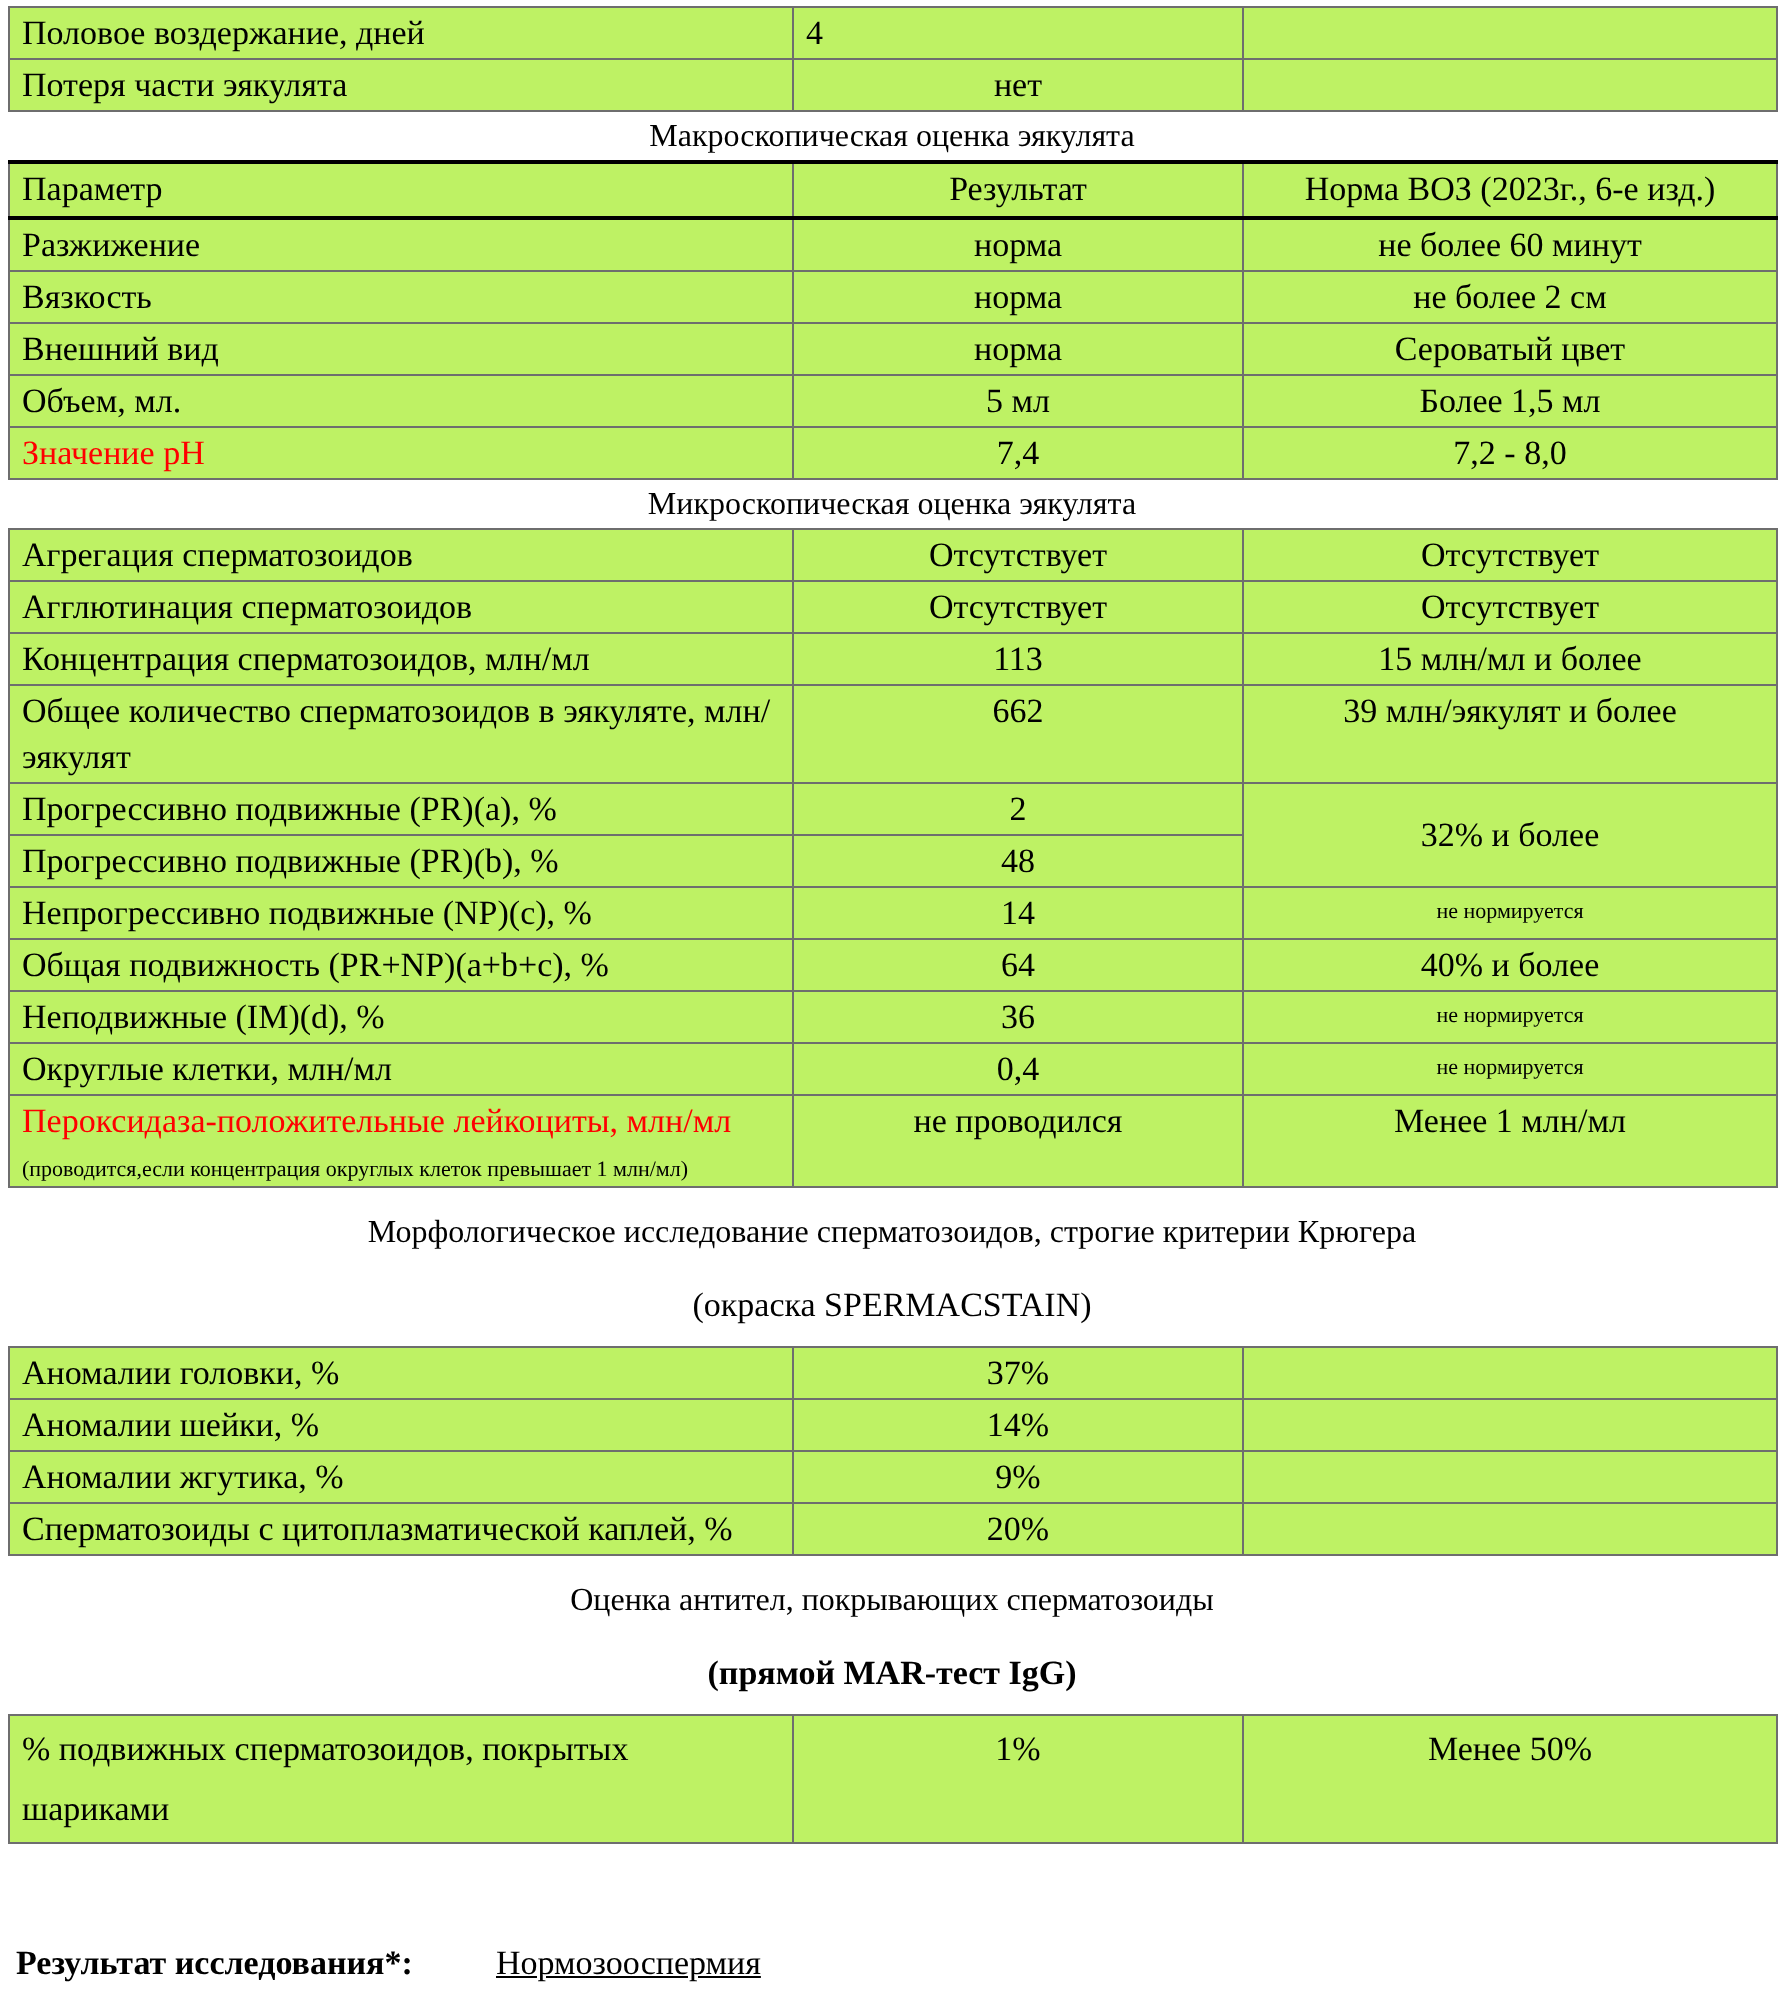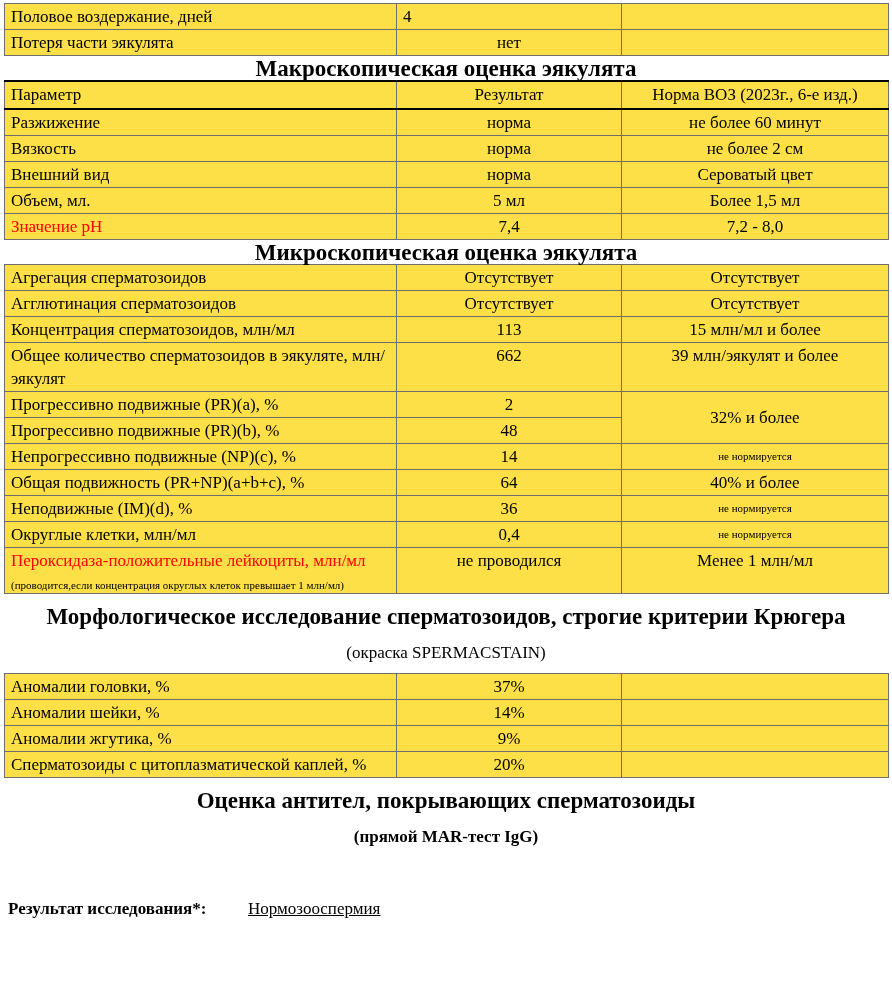--- a/index.html
+++ b/index.html
@@ -8,21 +8,21 @@
     width: 892px;
     font-family: "Liberation Serif", "DejaVu Serif", serif;
     color: #000000;
   }
   .page { padding: 3px 4px 10px 4px; }
 
   table.tbl {
     border-collapse: collapse;
     table-layout: fixed;
     width: 884px;
-    background: #fde047;
+    background: #bef264;
   }
   .col-param  { width: 392px; }
   .col-result { width: 225px; }
   .col-norm   { width: 267px; }
 
   table.tbl td {
     border: 1px solid #6e6e6e;
     font-size: 17px;
     line-height: 23px;
     padding: 1px 6px;
@@ -51,22 +51,22 @@
   }
 
   tr.header td {
     font-weight: normal;
     border-top: 2px solid #000000;
     border-bottom: 2px solid #000000;
     line-height: 24px;
   }
 
   .section-title {
-    font-size: 23px;
-    font-weight: bold;
+    font-size: 16px;
+    font-weight: normal;
     text-align: center;
     line-height: 21px;
     padding: 2px 0 1px 0;
   }
   .section-subtitle {
     font-size: 17px;
     text-align: center;
     line-height: 21px;
     padding-bottom: 2px;
     margin-top: 14px;
@@ -307,20 +307,36 @@
           <td class="norm"></td>
         </tr>
       </tbody>
   </table>
 
   <div class="section-block">
     <div class="section-title">Оценка антител, покрывающих сперматозоиды</div>
     <div class="section-subtitle bold">(прямой MAR-тест IgG)</div>
   </div>
 
+  <table class="tbl roomy" id="mar-table">
+    <colgroup>
+        <col class="col-param">
+        <col class="col-result">
+        <col class="col-norm">
+      </colgroup>
+    <tbody>
+        <tr>
+          <td class="param">
+            <div>% подвижных сперматозоидов, покрытых шариками</div>
+          </td>
+          <td class="result">1%</td>
+          <td class="norm">Менее 50%</td>
+        </tr>
+      </tbody>
+  </table>
 
   <div class="footer">
     <div class="footer-label">Результат исследования*:</div>
     <div class="footer-values">
       <div class="footer-value">Нормозооспермия</div>
 
     </div>
   </div>
 
 </div>

